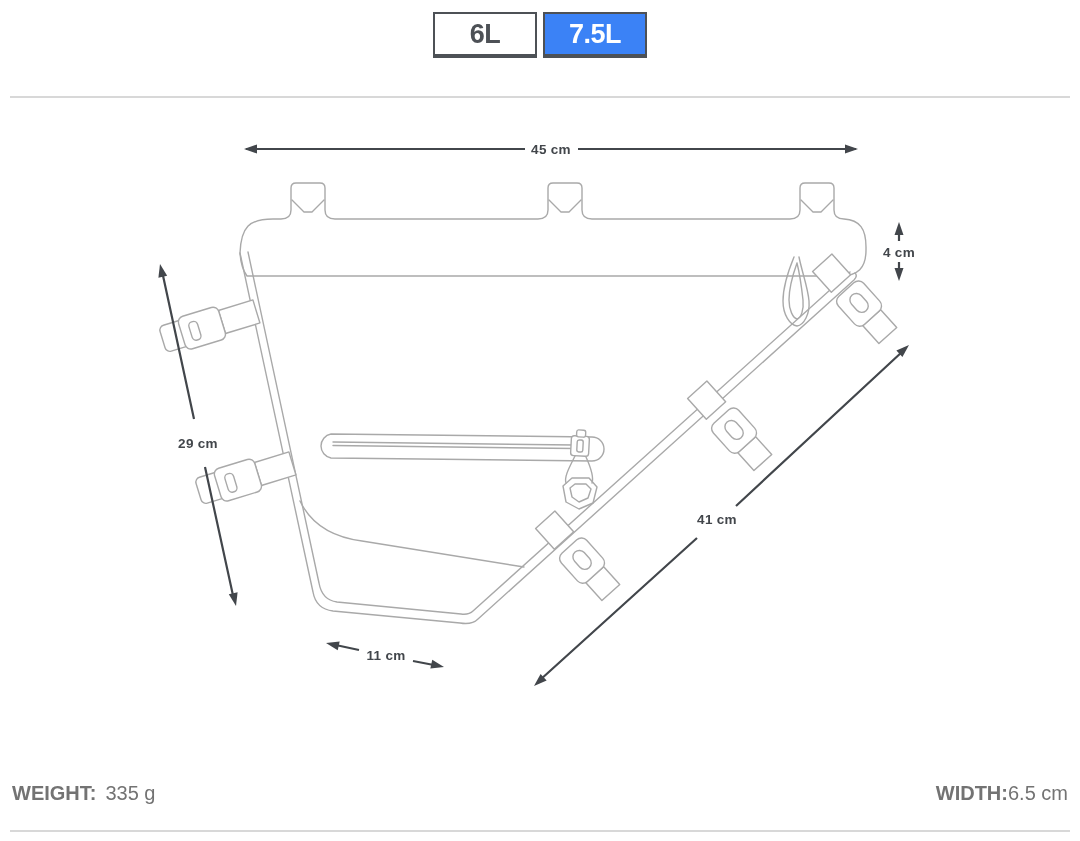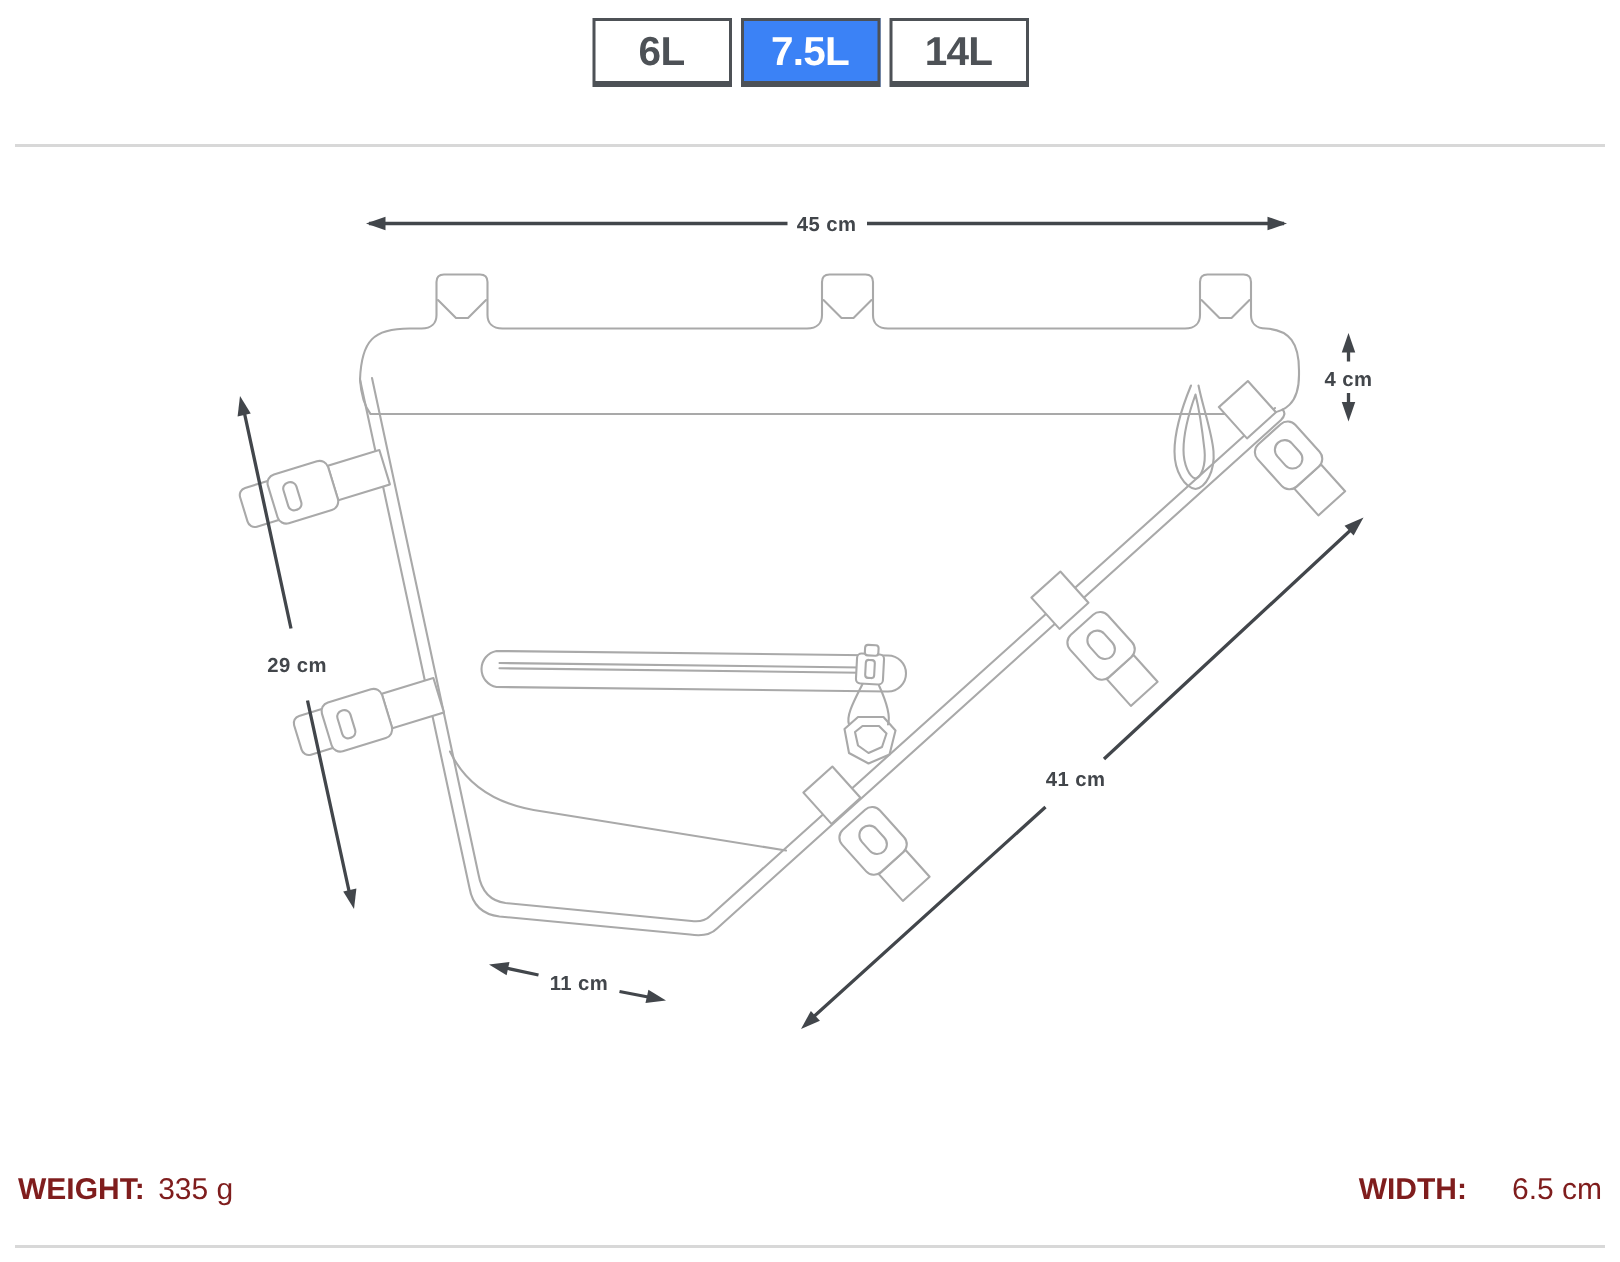--- a/index.html
+++ b/index.html
@@ -2,21 +2,21 @@
 <html><head>
 <meta charset="utf-8">
 <style>
   html,body{margin:0;padding:0;background:#ffffff;}
   body{width:1080px;height:841px;position:relative;overflow:hidden;
        font-family:"Liberation Sans",sans-serif;-webkit-font-smoothing:antialiased;}
 
   
   .size-row{position:absolute;top:12px;left:0;right:0;display:flex;
             justify-content:center;gap:6px;}
-  .size-btn{box-sizing:border-box;width:93px;height:46px;background:#ffffff;
+  .size-btn{box-sizing:border-box;width:104px;height:46px;background:#ffffff;
             border:2px solid #4d5156;border-bottom-width:4px;
             display:flex;align-items:center;justify-content:center;
             font-weight:bold;font-size:27px;letter-spacing:-0.5px;
             color:#4d5156;cursor:pointer;user-select:none;}
   .size-btn.selected{background:#3b82f6;color:#ffffff;border-color:#4d5156;}
 
   
   .divider{position:absolute;left:10px;right:10px;height:2px;background:#d8d8d8;}
   .divider.top{top:96px;}
   .divider.bottom{top:830px;}
@@ -26,32 +26,31 @@
   .draw{stroke:#a9a9a9;stroke-width:1.4;fill:none;stroke-linejoin:round;stroke-linecap:round;}
   .draw-fill{stroke:#a9a9a9;stroke-width:1.4;fill:#ffffff;stroke-linejoin:round;}
   .dim-line{stroke:#42464b;stroke-width:2.2;fill:none;stroke-linecap:butt;}
   .dim-head{fill:#42464b;stroke:none;}
   .dim-text{fill:#42464b;font-size:13.5px;font-weight:bold;letter-spacing:0.3px;
             font-family:"Liberation Sans",sans-serif;}
 
   
   .specs{position:absolute;left:12px;right:12px;top:782px;display:flex;
          justify-content:space-between;align-items:flex-end;
-         font-size:20px;color:#7f1d1d;}
+         font-size:20px;color:#737373;}
   .spec-label{font-weight:bold;}
   .spec-value{font-weight:normal;margin-left:9px;}
-  .spec-right .spec-value{margin-left:30px;}
+  .spec-right .spec-value{margin-left:0;}
 </style>
 </head>
 <body>
 
 <div class="size-row">
   <div class="size-btn">6L</div>
   <div class="size-btn selected">7.5L</div>
-  <div class="size-btn">14L</div>
 </div>
 
 <div class="divider top"></div>
 
 <svg class="diagram" width="1080" height="841" viewBox="0 0 1080 841">
 
   <path class="draw-fill" d="
     M 240,253
     C 241,227 249,219 273,219
     L 281,219 C 288,219 291,215 291,210

